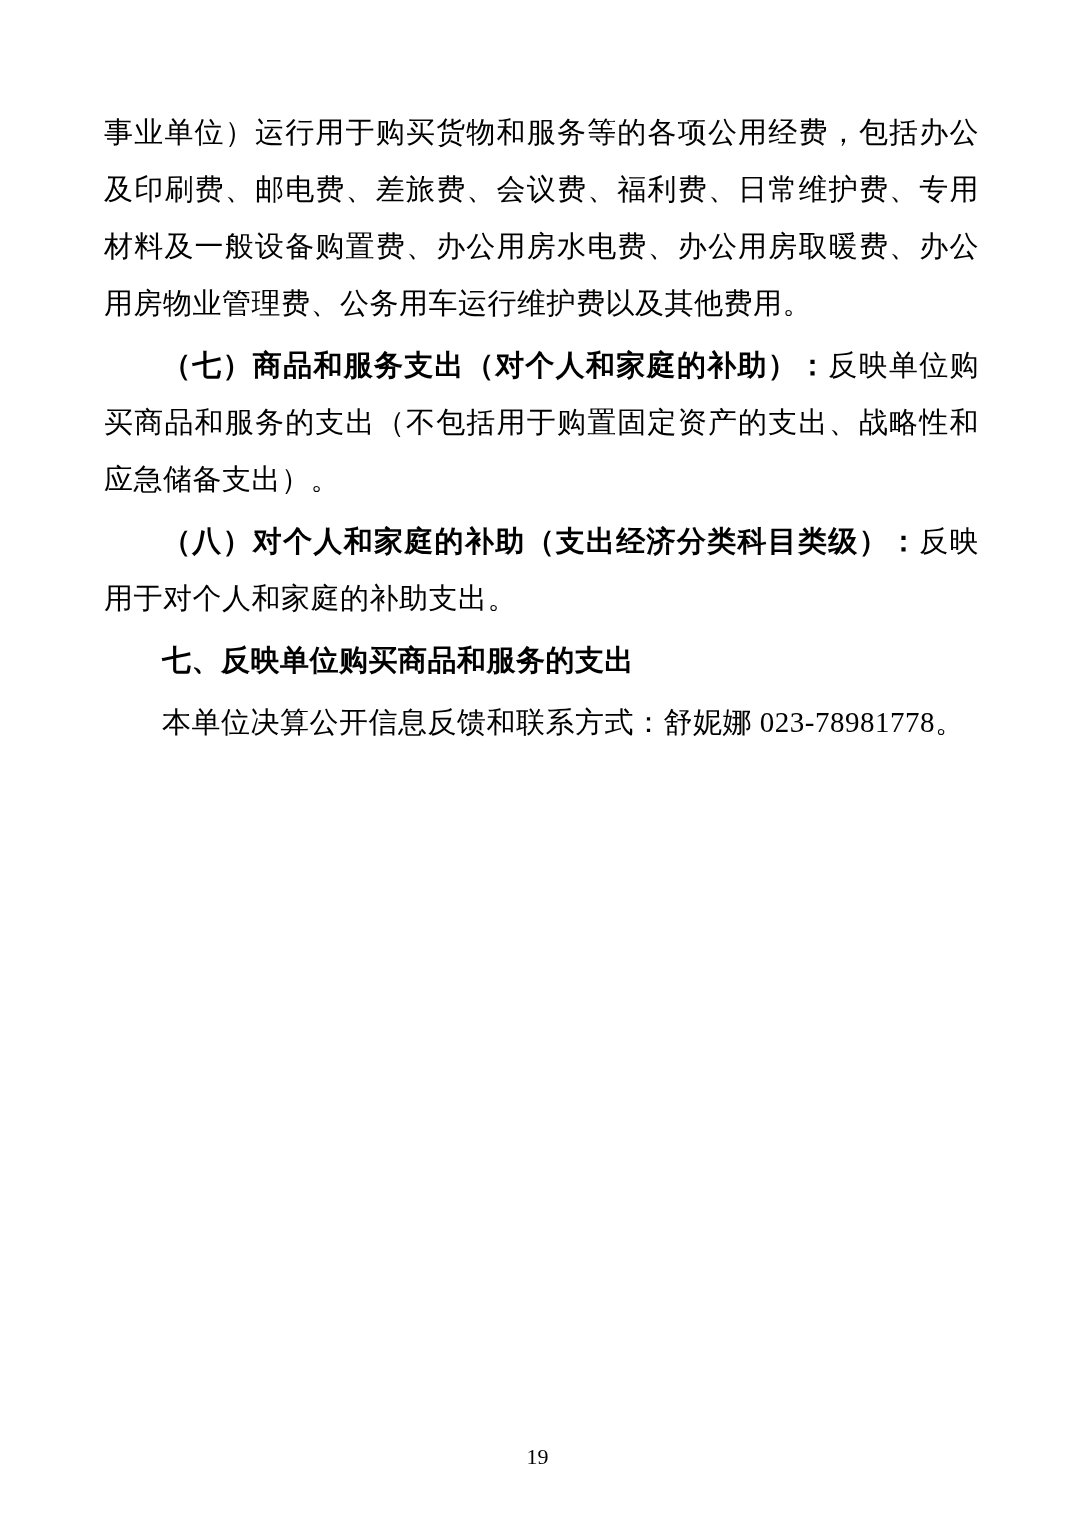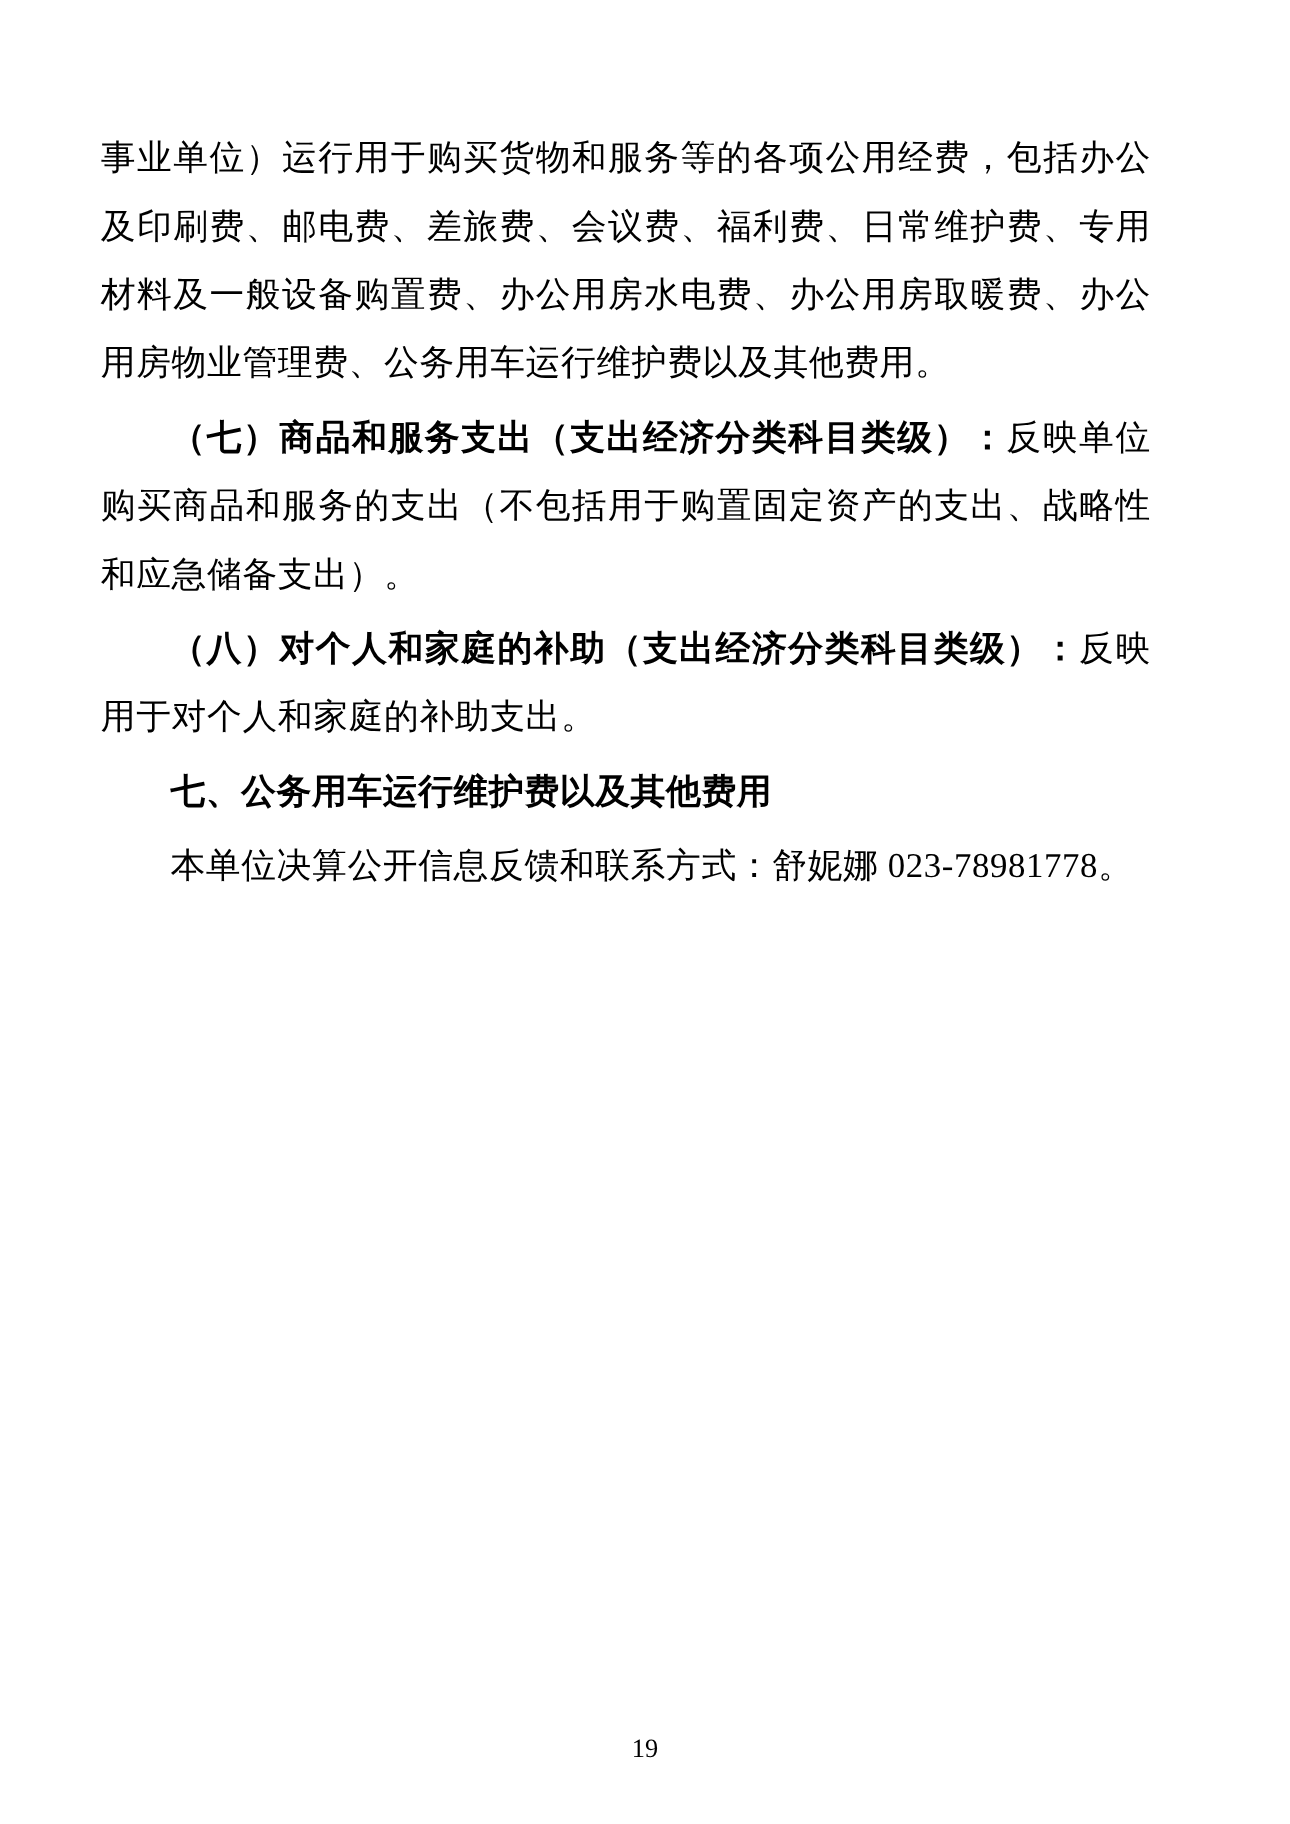--- a/index.html
+++ b/index.html
@@ -11,21 +11,21 @@
     position: relative;
     width: 1075px;
     height: 1520px;
     background: #ffffff;
     overflow: hidden;
     font-family: "Liberation Serif", "DejaVu Serif", serif;
     color: #000000;
   }
   .content {
     position: absolute;
-    left: 84px;
+    left: 104px;
     top: 104px;
     width: 875px;
   }
   .body-para {
     margin: 0 0 5px 0;
     font-size: 29px;
     line-height: 57px;
     text-align: justify;
     text-indent: 2em;
     letter-spacing: 0.5px;
@@ -59,24 +59,24 @@
 </style>
 </head>
 <body>
 
 <div class="page">
   <div class="content">
 
     <p class="body-para no-indent"><span>事业单位）运行用于购买货物和服务等的各项公用经费，包括办公及印刷费、邮电费、差旅费、会议费、福利费、日常维护费、专用材料及一般设备购置费、办公用房水电费、办公用房取暖费、办公用房物业管理费、公务用车运行维护费以及其他费用。</span></p>
 
 
-    <p class="body-para"><span class="lead">（七）商品和服务支出（支出经济分类科目类级）：</span><span>反映单位购买商品和服务的支出（不包括用于购置固定资产的支出、战略性和应急储备支出）。</span></p>
+    <p class="body-para"><span class="lead">（七）商品和服务支出（对个人和家庭的补助）：</span><span>反映单位购买商品和服务的支出（不包括用于购置固定资产的支出、战略性和应急储备支出）。</span></p>
 
     <p class="body-para"><span class="lead">（八）对个人和家庭的补助（支出经济分类科目类级）：</span><span>反映用于对个人和家庭的补助支出。</span></p>
 
-    <h2 class="section-heading">七、公务用车运行维护费以及其他费用</h2>
+    <h2 class="section-heading">七、反映单位购买商品和服务的支出</h2>
 
     <p class="body-para"><span>本单位决算公开信息反馈和联系方式：舒妮娜 023-78981778。</span></p>
 
   </div>
 
   <div class="page-number">19</div>
 </div>
 
 </body></html>

